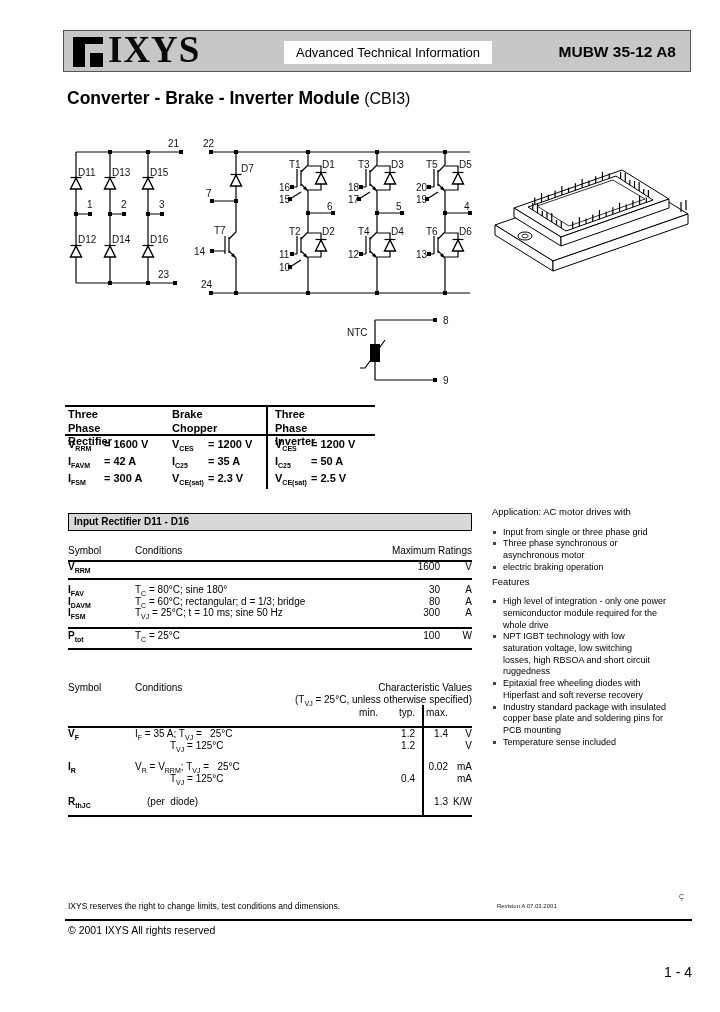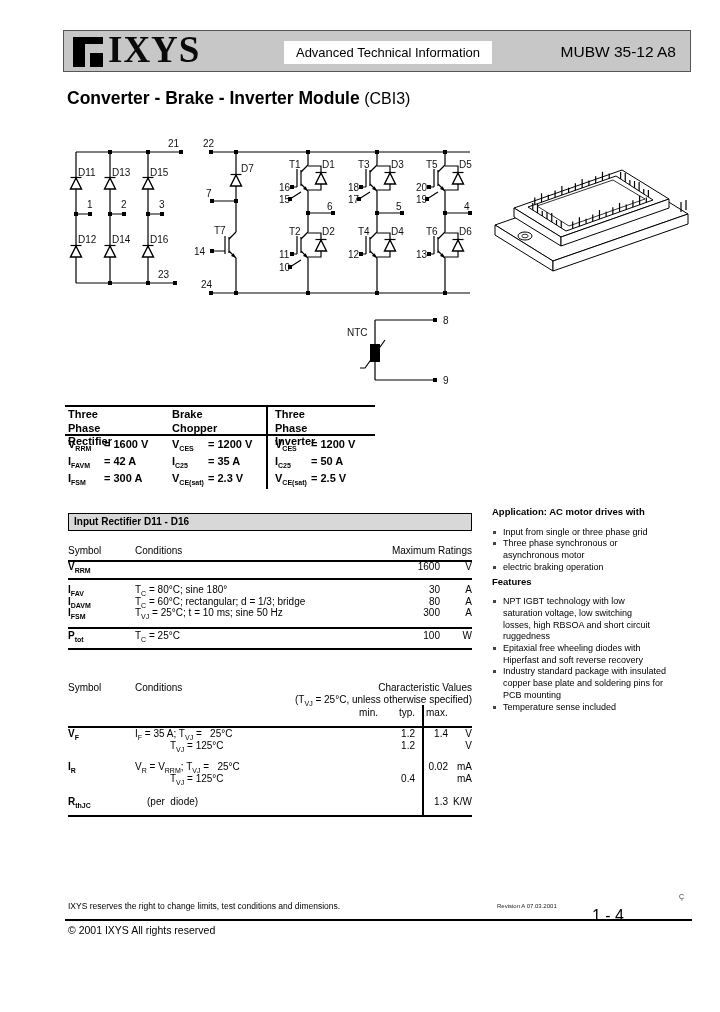--- a/index.html
+++ b/index.html
@@ -5,21 +5,21 @@
   html,body{margin:0;padding:0;background:#fff}
   #page{position:relative;width:720px;height:1012px;background:#fff;overflow:hidden;
         font-family:"Liberation Sans",sans-serif;color:#000}
   
   .topbar{position:absolute;left:63px;top:30px;width:628px;height:42px;background:#c7c7c7;border:1px solid #555;box-sizing:border-box}
   .logomark{position:absolute;left:9px;top:6px;width:30px;height:30px;background:#000}
   .logomark .cutA{position:absolute;left:12px;top:7px;width:18px;height:9px;background:#c7c7c7}
   .logomark .cutB{position:absolute;left:12px;top:16px;width:5px;height:14px;background:#c7c7c7}
   .logotext{position:absolute;left:44px;top:-3px;font-family:"Liberation Serif",serif;font-weight:600;font-size:37px;letter-spacing:1px;color:#0a0a0a}
   .ati{position:absolute;left:220px;top:10px;width:208px;height:23px;background:#fff;font-size:13px;line-height:23px;text-align:center}
-  .part{position:absolute;right:14px;top:0;height:42px;line-height:42px;font-weight:normal;font-size:15.5px}
+  .part{position:absolute;right:14px;top:0;height:42px;line-height:42px;font-weight:bold;font-size:15.5px}
   
   .title{position:absolute;left:67px;top:88px;white-space:nowrap}
   .t-main{font-weight:bold;font-size:17.5px}
   .t-suf{font-size:16px}
   
   svg{position:absolute;overflow:visible}
   svg line,svg path{stroke:#000;fill:none;stroke-width:1.2}
   svg text{font-family:"Liberation Sans",sans-serif;font-size:10px;fill:#111}
   .circuit{left:65px;top:135px}
   .ntc{left:335px;top:302px}
@@ -45,30 +45,30 @@
   .c-sym{position:absolute;left:0;font-weight:bold}
   .c-cond{position:absolute;left:67px;white-space:pre}
   .c-val{position:absolute;right:32px;text-align:right}
   .c-unit{position:absolute;right:0;text-align:right}
   .c-min{position:absolute;right:94px}
   .c-typ{position:absolute;right:57px;text-align:right}
   .c-max{position:absolute;right:24px;text-align:right}
   .r-al{text-align:right;right:0;position:absolute}
   
   .rightcol{position:absolute;left:492px;top:506px;width:198px;font-size:9px;line-height:11.7px}
-  .rc-h{font-weight:bold;font-size:9.5px;margin:0 0 9px 0}
+  .rc-h{font-weight:normal;font-size:9.5px;margin:0 0 9px 0}
   .bullet{position:relative;padding-left:11px;white-space:pre-line}
   .bmark{position:absolute;left:1px;top:4px;width:3px;height:3px;background:#444}
   
   .foot-note{position:absolute;left:68px;top:901px;font-size:8.5px}
   .foot-rev{position:absolute;left:497px;top:903px;font-size:6px;color:#222}
   .foot-mark{position:absolute;left:679px;top:893px;font-size:7px;color:#333}
   .foot-rule{position:absolute;left:65px;top:919px;width:627px;height:1.5px;background:#000}
   .foot-copy{position:absolute;left:68px;top:924px;font-size:10.5px}
-  .foot-page{position:absolute;left:592px;top:907px;width:100px;font-size:16px}
+  .foot-page{position:absolute;left:592px;top:964px;width:100px;text-align:right;font-size:14px}
 </style>
 </head>
 <body>
 
 <div id="page">
 
   <div class="topbar">
     <div class="logomark">
       <div class="cutA"></div>
         <div class="cutB"></div>
@@ -417,20 +417,23 @@
   <div class="rightcol">
     <p class="rc-h">Application: AC motor drives with</p>
     <div id="app-bullets">
         <div class="bullet"><span class="bmark"></span><span>Input from single or three phase grid</span></div>
         <div class="bullet"><span class="bmark"></span><span>Three phase synchronous or
 asynchronous motor</span></div>
         <div class="bullet"><span class="bmark"></span><span>electric braking operation</span></div>
       </div>
     <p class="rc-h" style="margin-top:2px">Features</p>
     <div id="feat-bullets">
+        <div class="bullet"><span class="bmark"></span><span>High level of integration - only one power
+semiconductor module required for the
+whole drive</span></div>
         <div class="bullet"><span class="bmark"></span><span>NPT IGBT technology with low
 saturation voltage, low switching
 losses, high RBSOA and short circuit
 ruggedness</span></div>
         <div class="bullet"><span class="bmark"></span><span>Epitaxial free wheeling diodes with
 Hiperfast and soft reverse recovery</span></div>
         <div class="bullet"><span class="bmark"></span><span>Industry standard package with insulated
 copper base plate and soldering pins for
 PCB mounting</span></div>
         <div class="bullet"><span class="bmark"></span><span>Temperature sense included</span></div>

